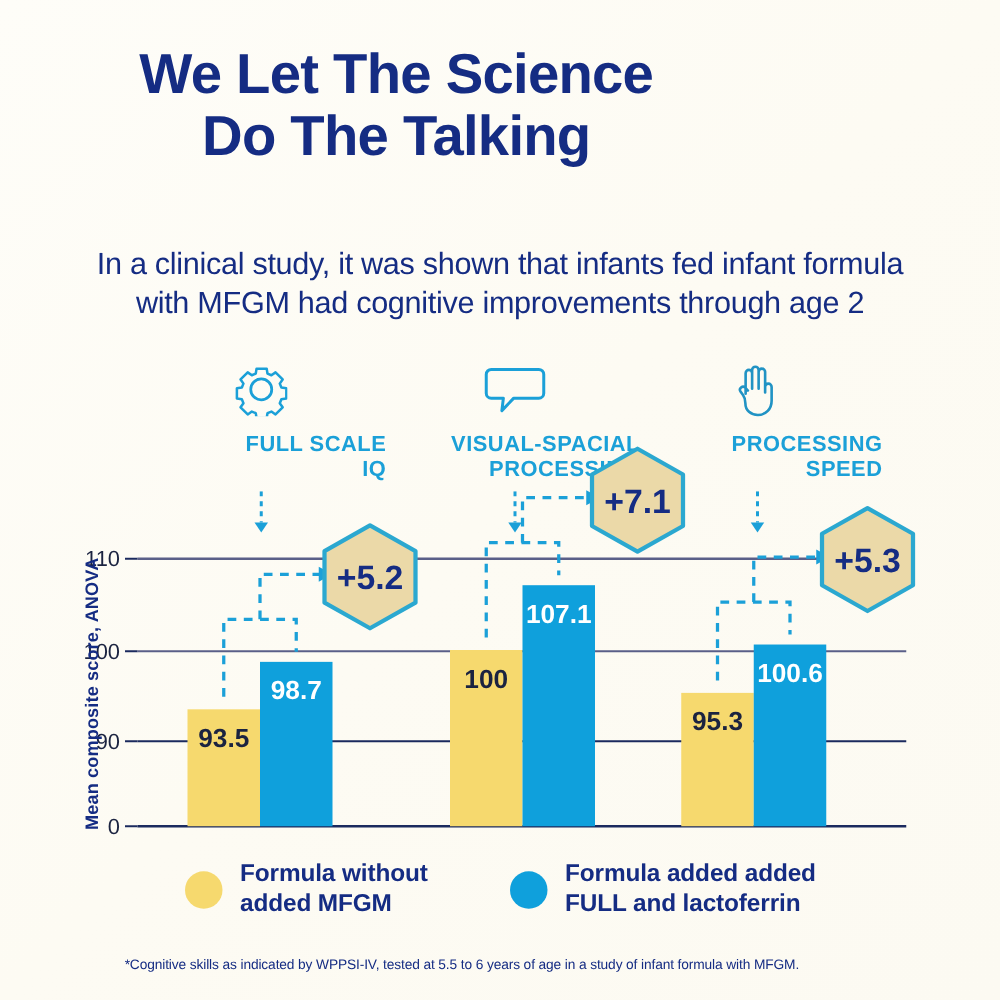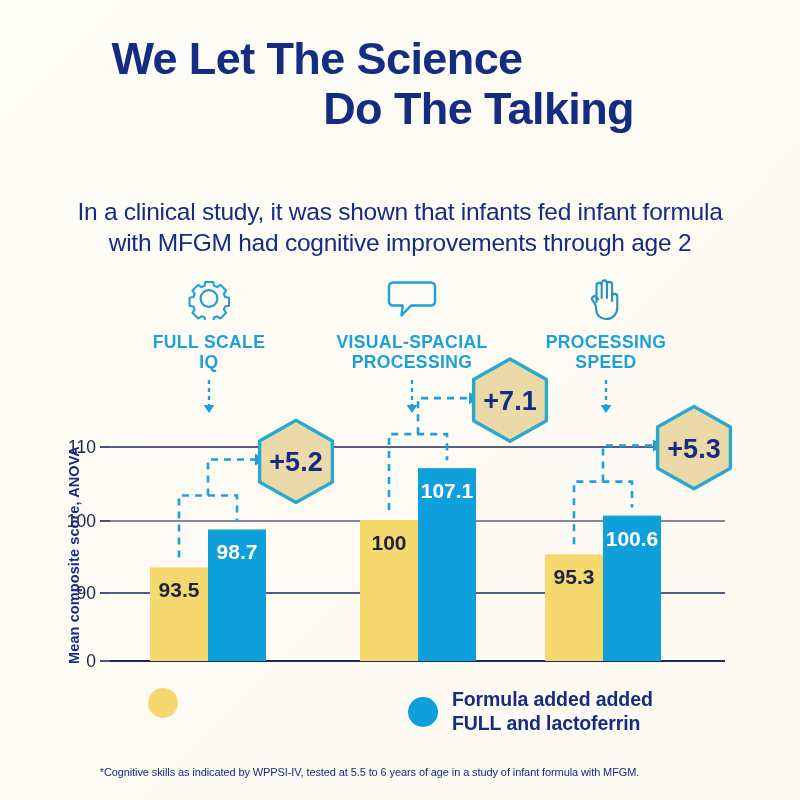--- a/index.html
+++ b/index.html
@@ -30,21 +30,21 @@
     top: 34px;
     left: 0;
     width: 634px;
     text-align: center;
     color: #152C83;
     font-size: 45px;
     font-weight: bold;
     line-height: 1.12;
     letter-spacing: -0.6px;
   }
-  .headline .l2 { display: block; text-align: right; }
+  .headline .l2 { display: block; }
 
   
   .subhead {
     position: absolute;
     top: 196px;
     left: 12px;
     width: 776px;
     text-align: center;
     color: #152C83;
     font-size: 24.5px;
@@ -57,23 +57,23 @@
   
   .cats {
     position: absolute;
     top: 276px;
     left: 0;
     width: 800px;
     height: 150px;
   }
   .cat {
     position: absolute;
-    top: 0;
+    top: 13px;
     width: 200px;
-    text-align: center;
+    text-align: right;
   }
   .cat-1 { left: 109px; }
   .cat-2 { left: 312px; }
   .cat-3 { left: 506px; }
 
   .cat-icon {
     height: 46px;
     display: flex;
     align-items: center;
     justify-content: center;
@@ -282,20 +282,24 @@
         <polygon points="694.0,406.5 730.4,427.0 730.4,468.2 694.0,488.8 657.6,468.2 657.6,427.0" fill="#EBD9A8" stroke="#2BA8D0" stroke-width="3.4" stroke-linejoin="round"></polygon>
         <text x="694" y="457.62" text-anchor="middle" fill="#152C83" font-size="27" font-weight="bold" font-family="&quot;Liberation Sans&quot;, sans-serif">+5.3</text>
       </svg>
   </div>
 
   <div class="ylabel">Mean composite score, ANOVA</div>
 
   <div class="legend">
     <div class="legend-item legend-1">
       <div class="swatch swatch-yellow"></div>
+      <div class="legend-text">
+        <span>Formula without</span>
+        <span class="l2">added MFGM</span>
+      </div>
     </div>
     <div class="legend-item legend-2">
       <div class="swatch swatch-blue"></div>
       <div class="legend-text">
         <span>Formula added added</span>
         <span class="l2">FULL and lactoferrin</span>
       </div>
     </div>
   </div>
 

